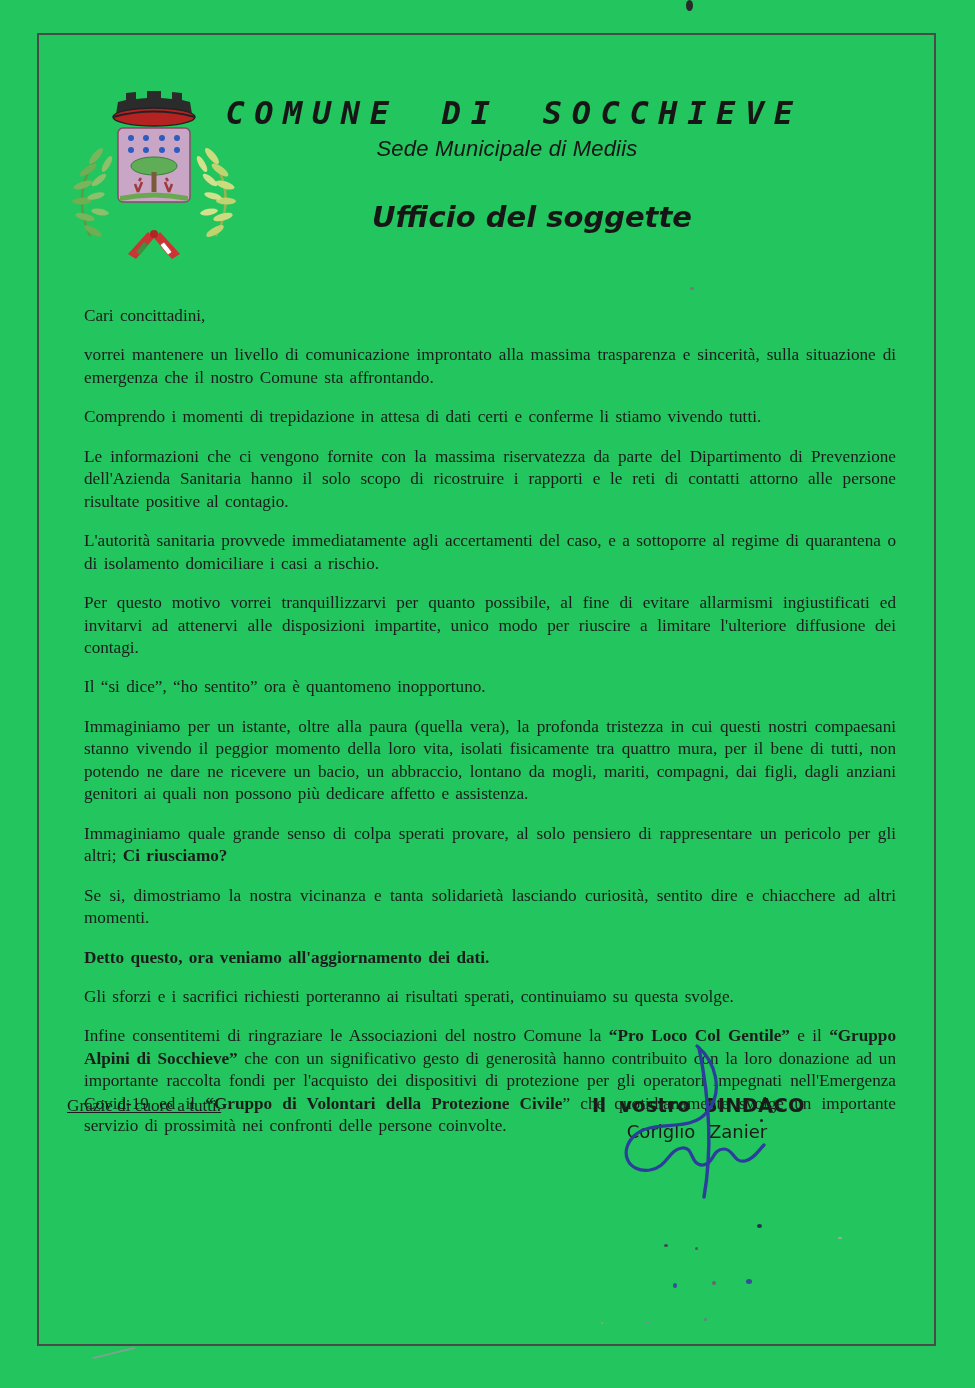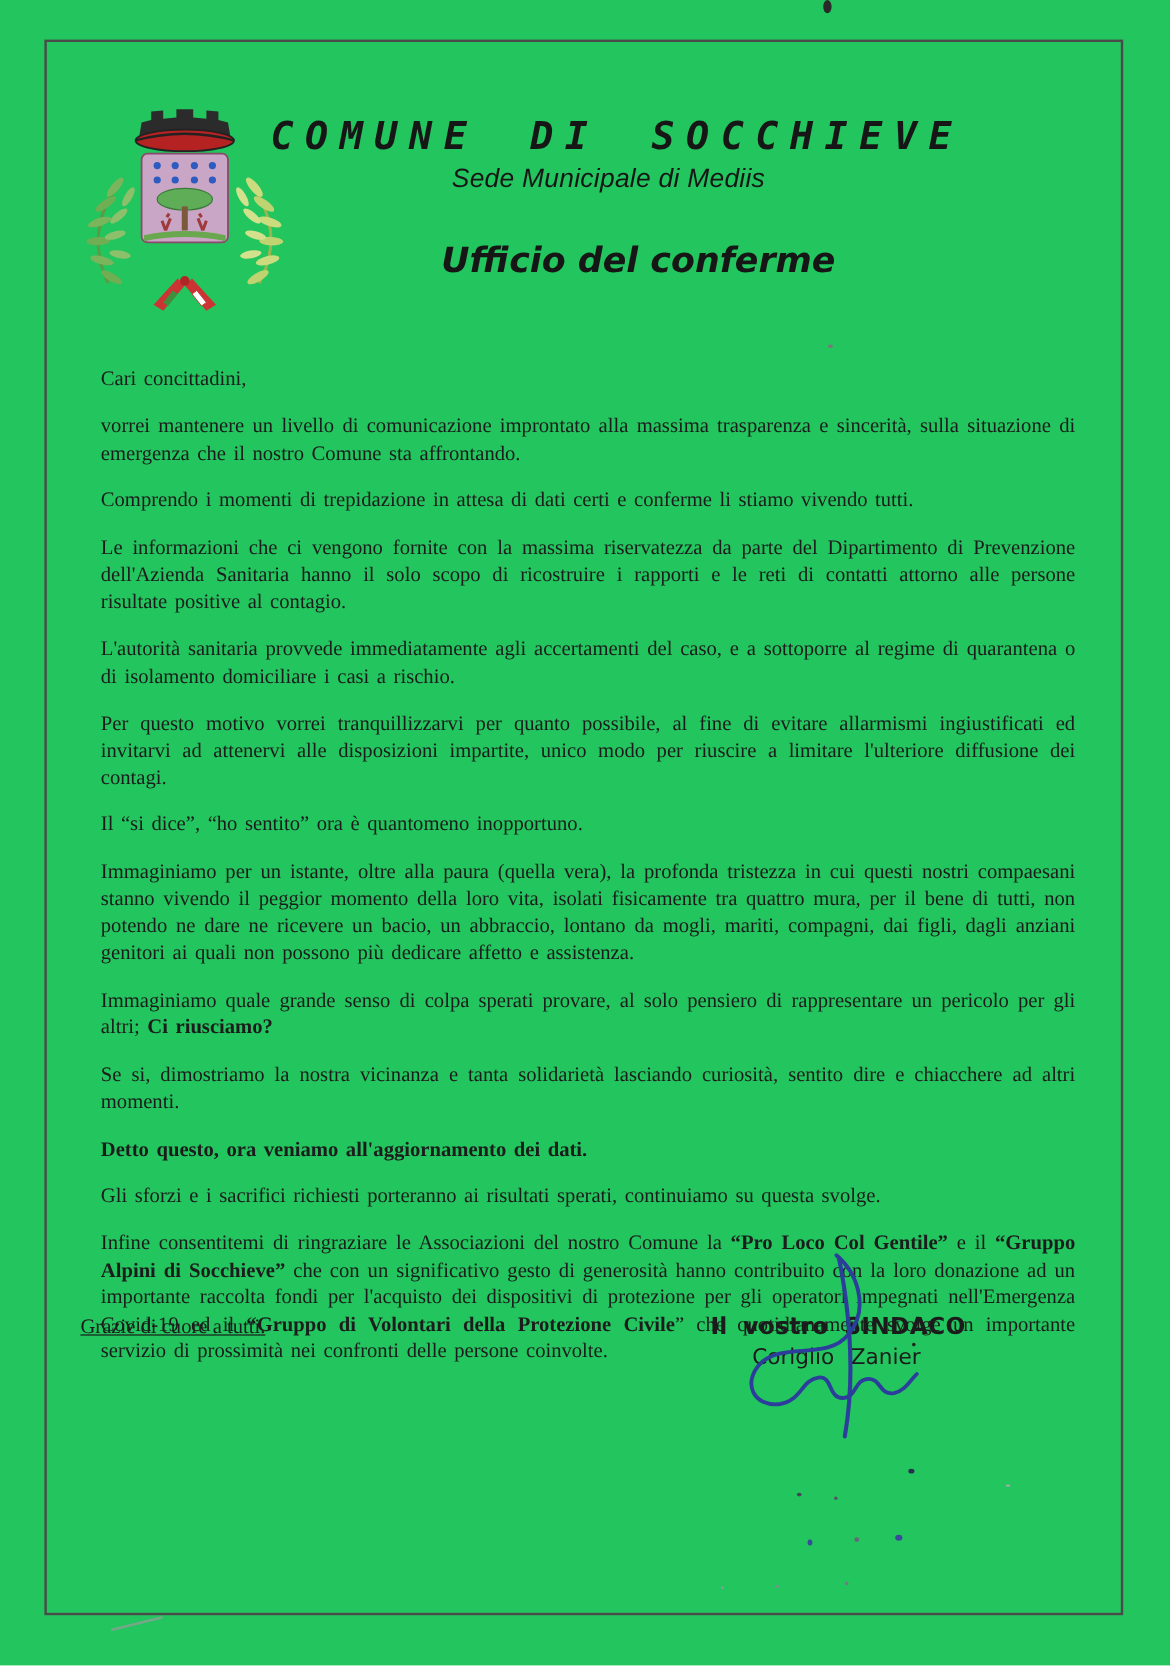--- a/index.html
+++ b/index.html
@@ -115,21 +115,21 @@
       <g stroke="#a03a3a" stroke-width="2.5" fill="none">
         <path d="M82 108 L86 98 M82 108 L79 100 M83 97 l2 -3"></path>
         <path d="M113 108 L109 98 M113 108 L116 100 M112 97 l-2 -3"></path>
       </g>
       <path d="M64 112 Q98 105 132 112 L132 117 Q98 110 64 117 Z" fill="#6aa84f"></path>
     </g>
   </svg>
 
   <div class="hline title">COMUNE DI SOCCHIEVE</div>
   <div class="hline subtitle">Sede Municipale di Mediis</div>
-  <div class="hline office">Ufficio del conferme</div>
+  <div class="hline office">Ufficio del soggette</div>
 
   <div class="body-text">
       <p><span>Cari concittadini,</span></p>
       <p><span>vorrei mantenere un livello di comunicazione improntato alla massima trasparenza e sincerità, sulla situazione di emergenza che il nostro Comune sta affrontando.</span></p>
       <p><span>Comprendo i momenti di trepidazione in attesa di dati certi e conferme li stiamo vivendo tutti.</span></p>
       <p><span>Le informazioni che ci vengono fornite con la massima riservatezza da parte del Dipartimento di Prevenzione dell'Azienda Sanitaria hanno il solo scopo di ricostruire i rapporti e le reti di contatti attorno alle persone risultate positive al contagio.</span></p>
       <p><span>L'autorità sanitaria provvede immediatamente agli accertamenti del caso, e a sottoporre al regime di quarantena o di isolamento domiciliare i casi a rischio.</span></p>
       <p><span>Per questo motivo vorrei tranquillizzarvi per quanto possibile, al fine di evitare allarmismi ingiustificati ed invitarvi ad attenervi alle disposizioni impartite, unico modo per riuscire a limitare l'ulteriore diffusione dei contagi.</span></p>
       <p><span>Il “si dice”, “ho sentito” ora è quantomeno inopportuno.</span></p>
       <p><span>Immaginiamo per un istante, oltre alla paura (quella vera), la profonda tristezza in cui questi nostri compaesani stanno vivendo il peggior momento della loro vita, isolati fisicamente tra quattro mura, per il bene di tutti, non potendo ne dare ne ricevere un bacio, un abbraccio, lontano da mogli, mariti, compagni, dai figli, dagli anziani genitori ai quali non possono più dedicare affetto e assistenza.</span></p>

